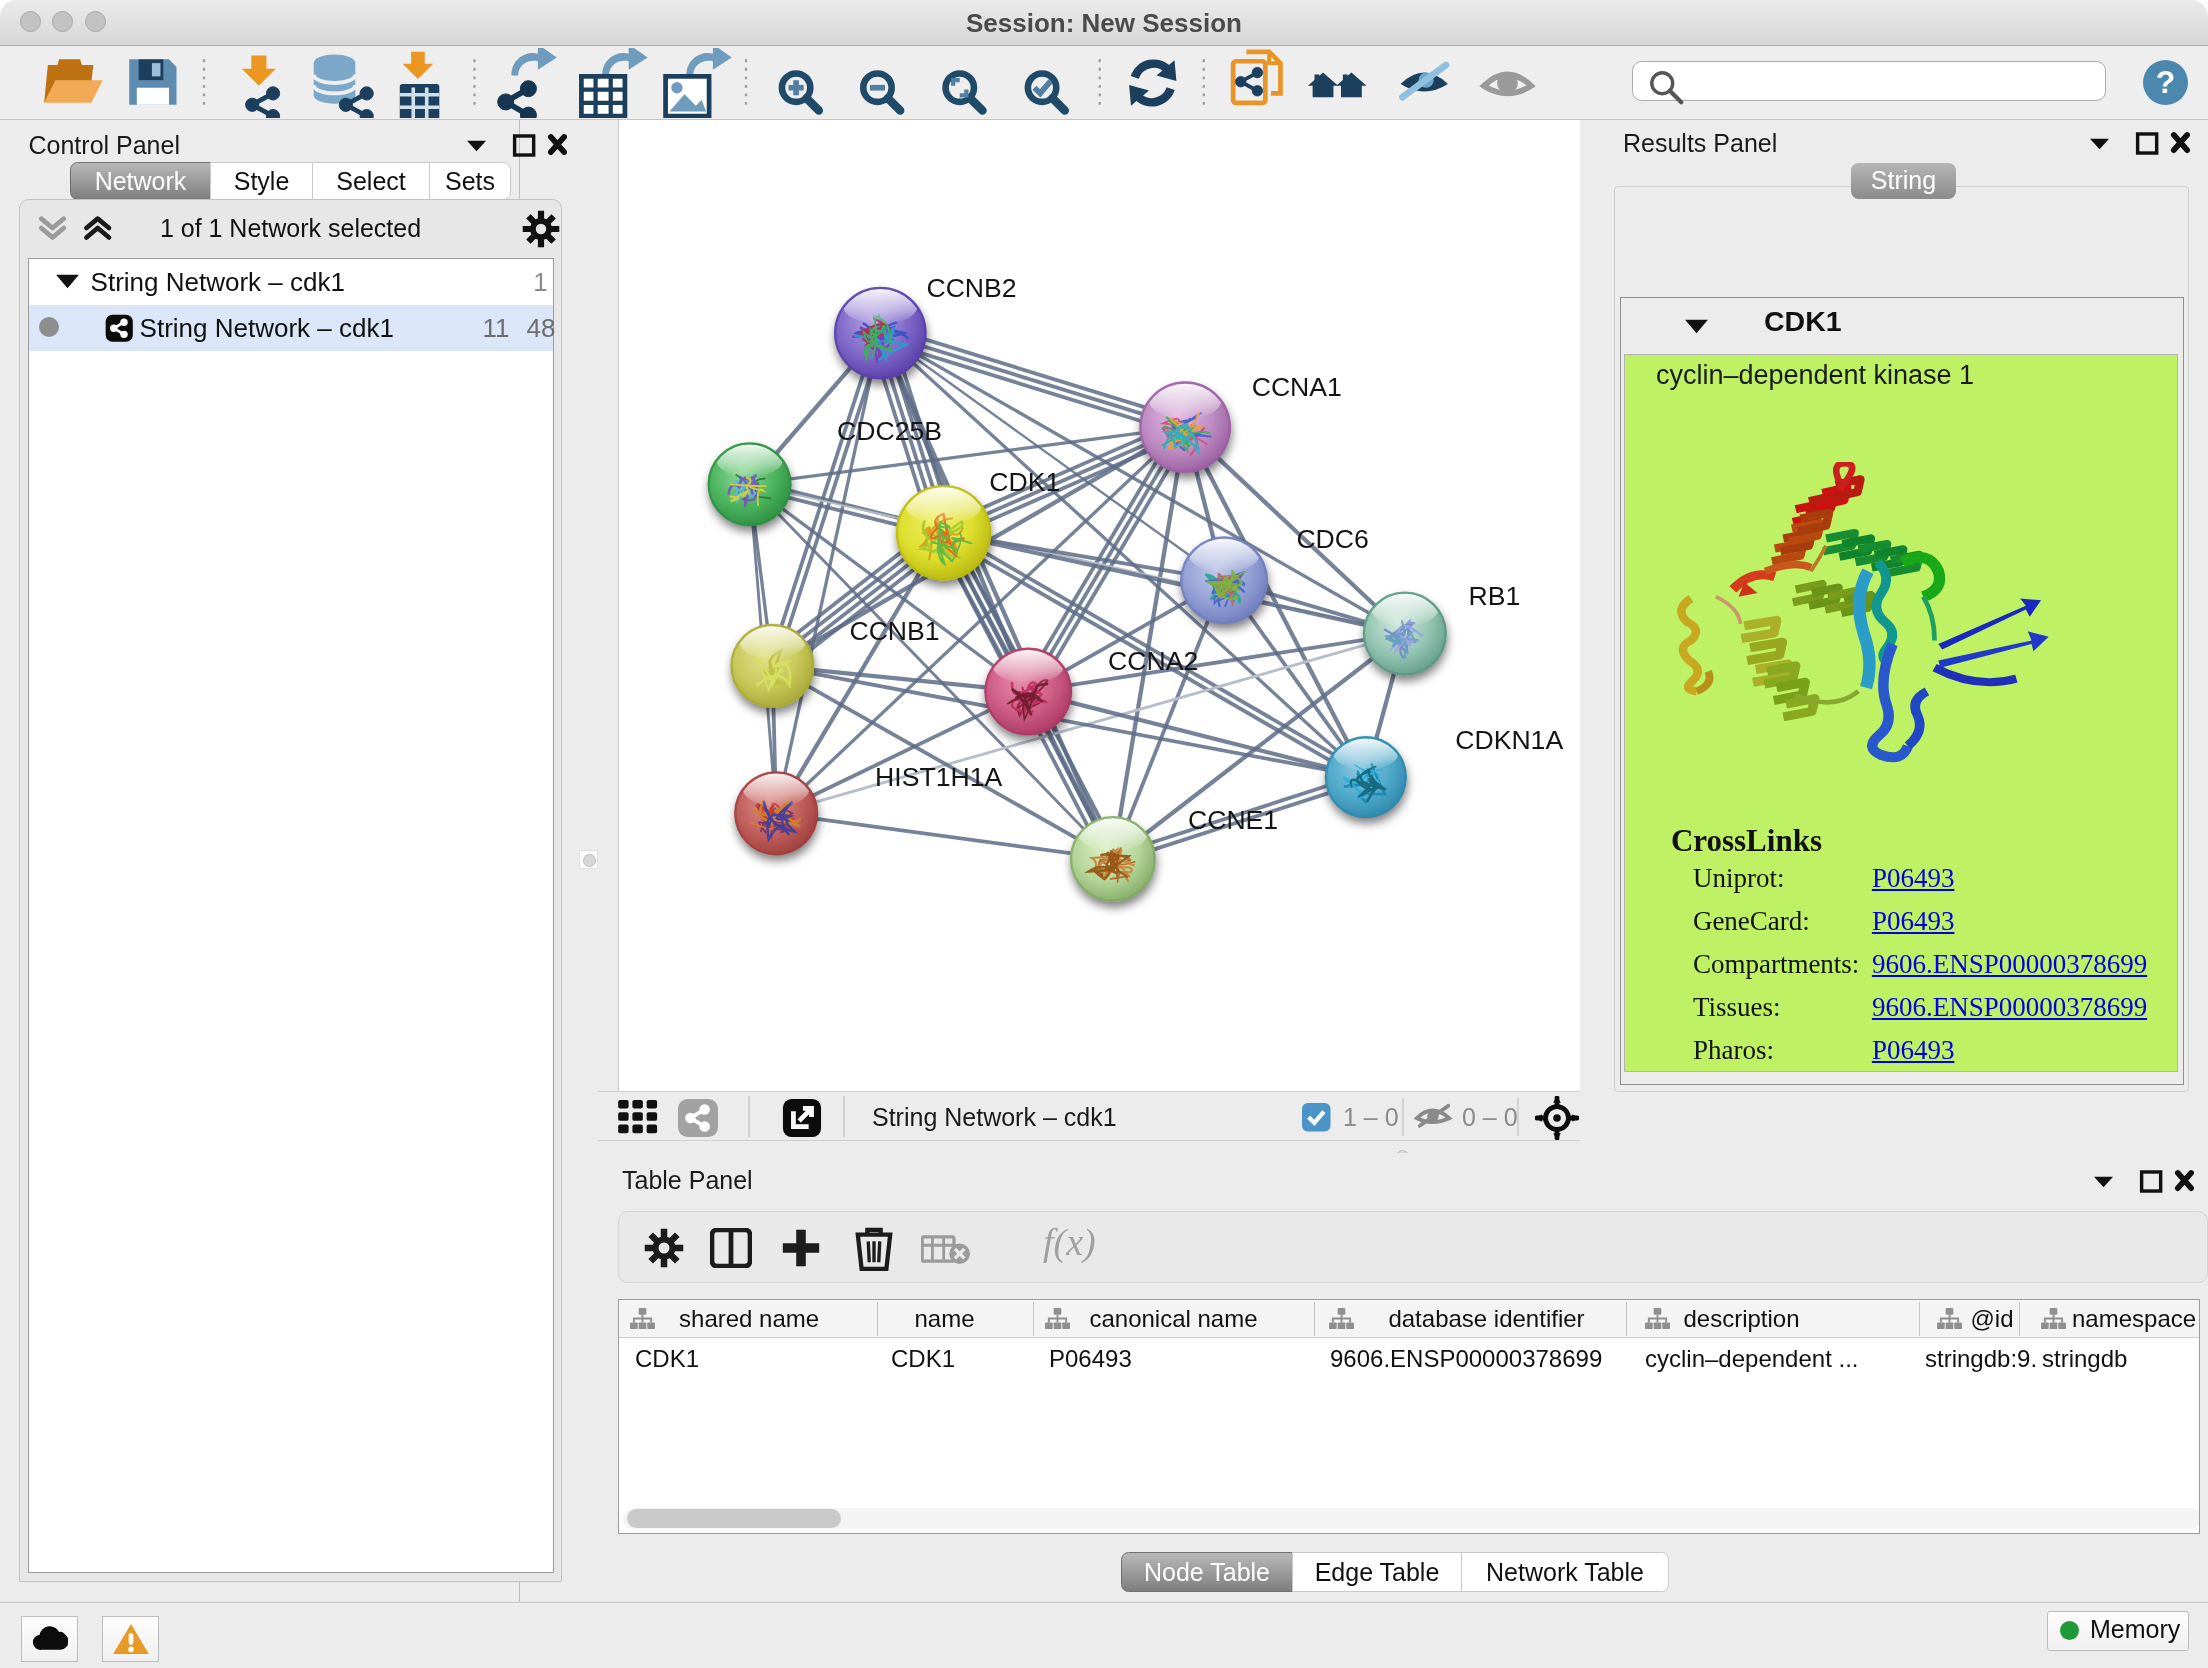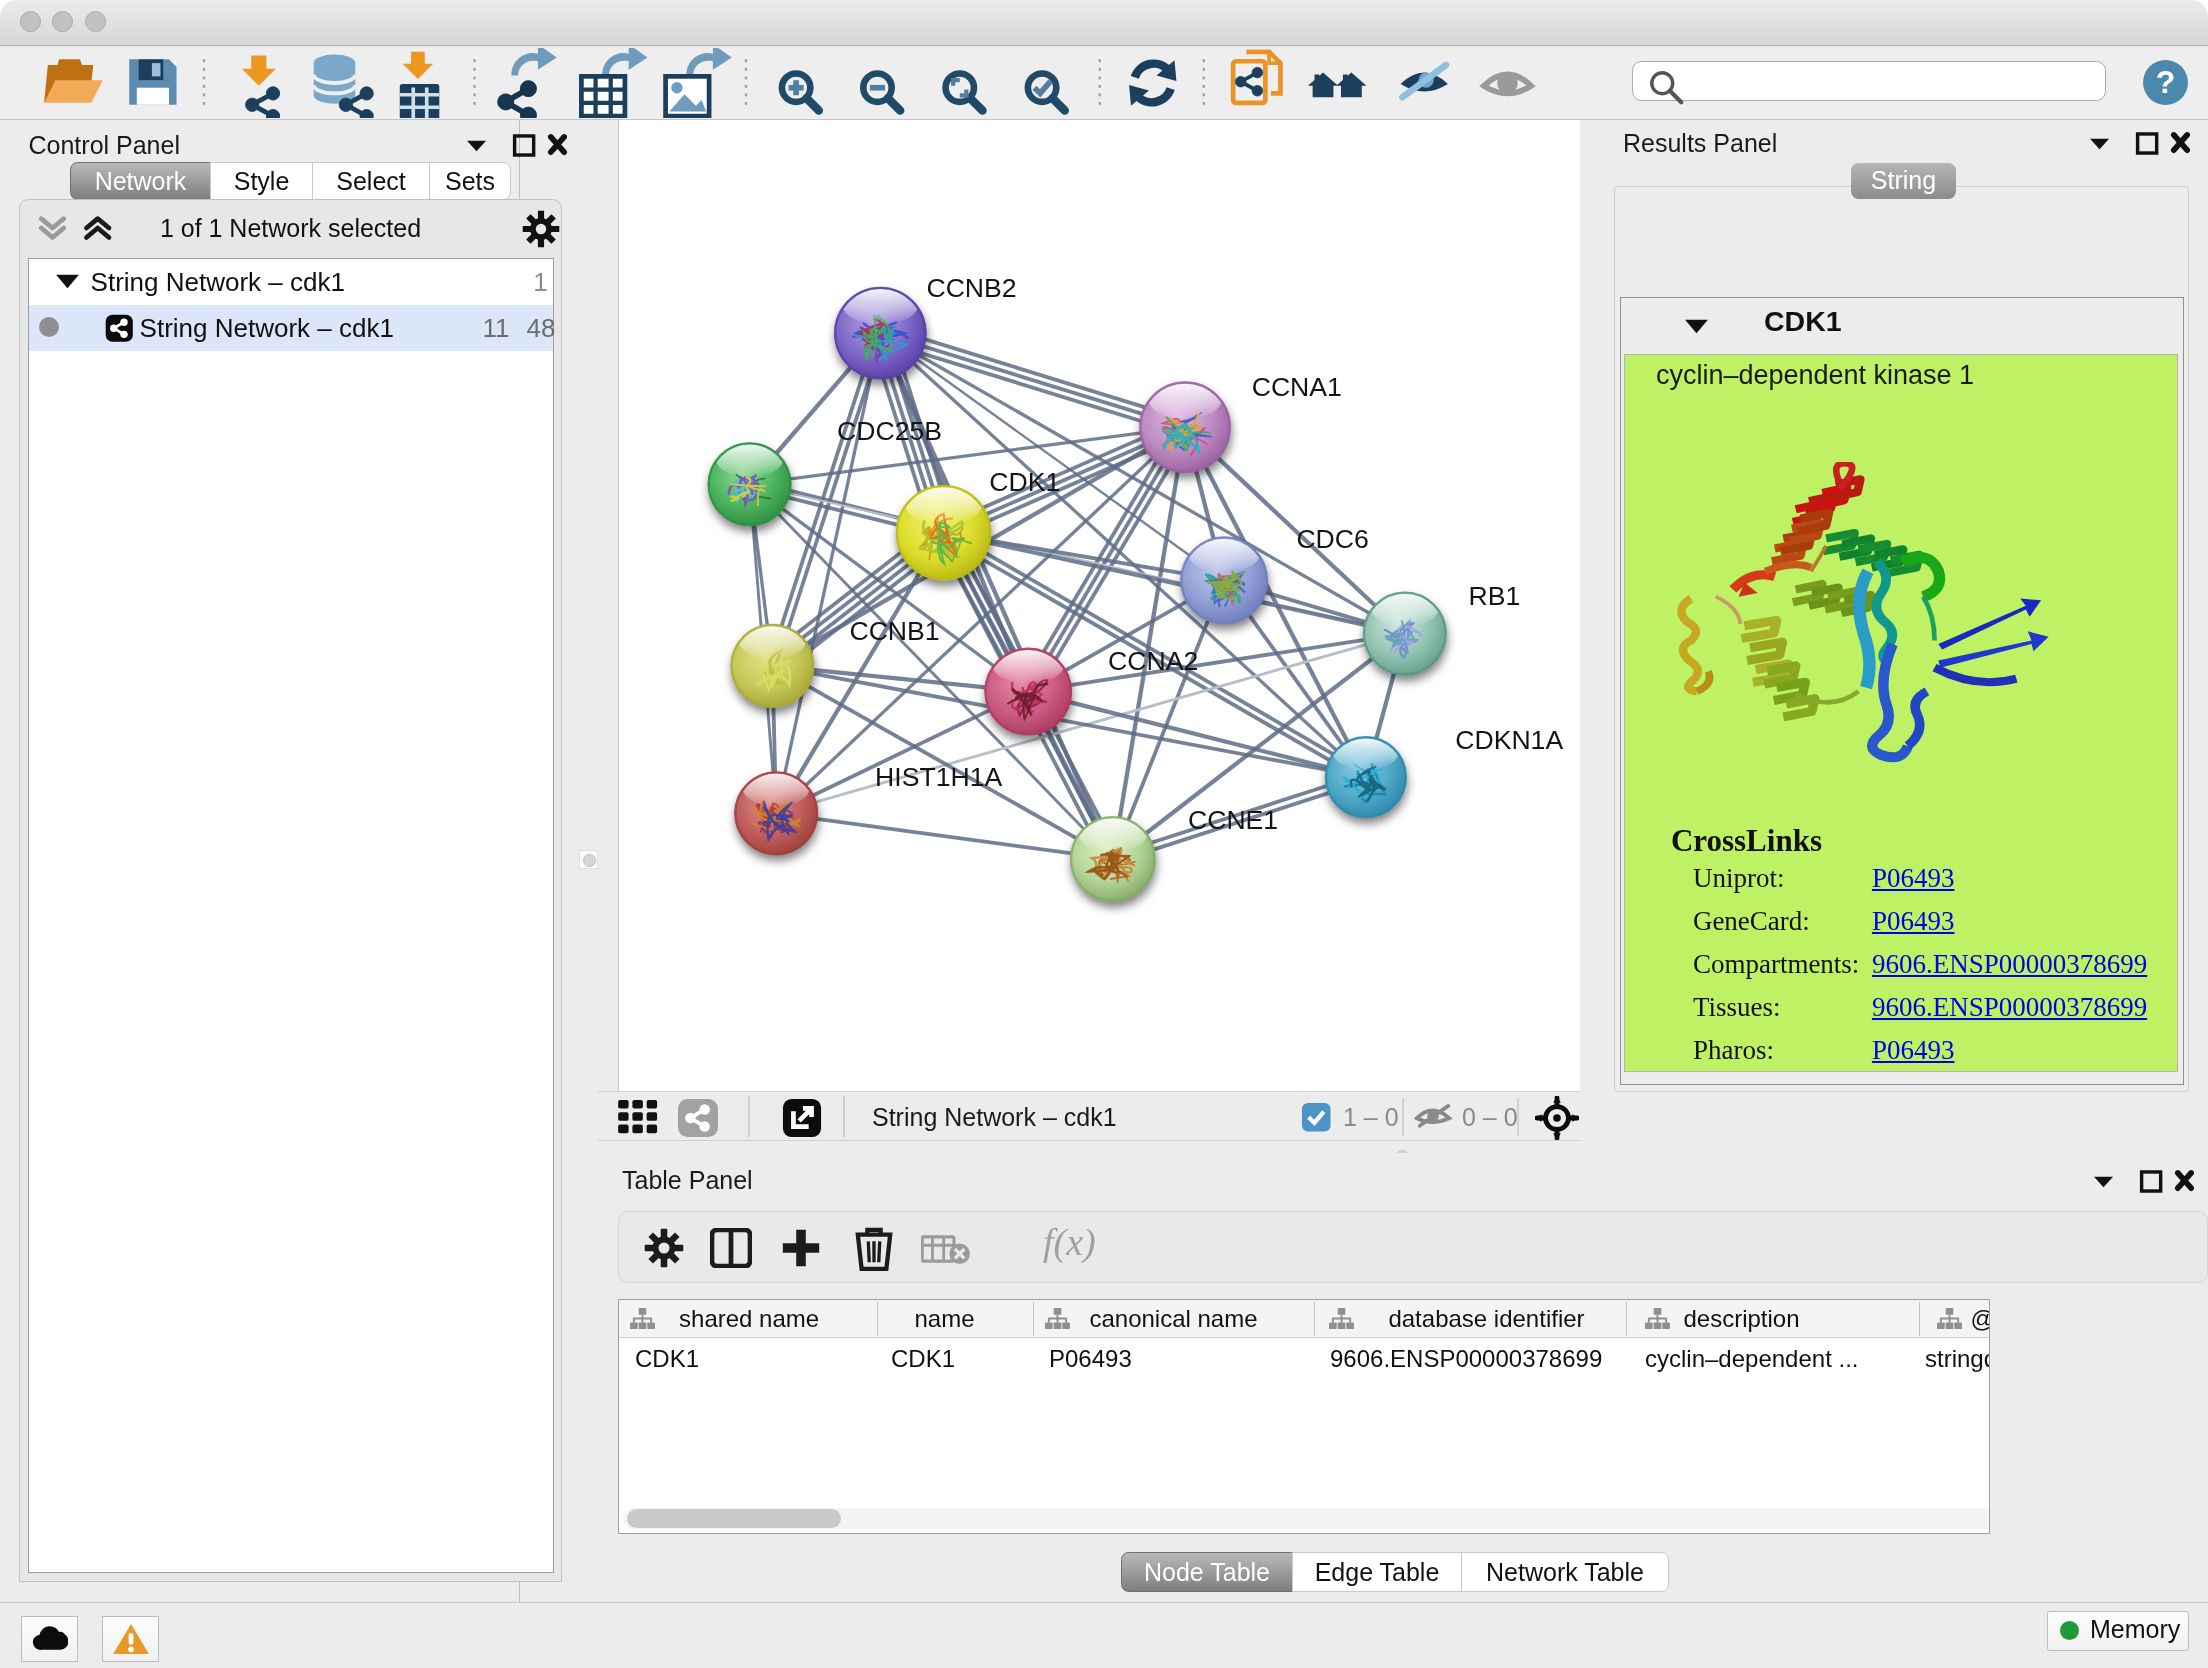--- a/index.html
+++ b/index.html
@@ -48,36 +48,37 @@
   border:1px solid #c2c2c2; border-radius:9.5px 9.5px 0 0; }
 #cp-list { position:absolute; left:7.6px; top:58px; width:526px; height:1315px; background:#fff; border:1.9px solid #9c9c9c; }
 
 
 .rbtn { position:absolute; height:38px; background:#fff; border:1px solid #c9c9c9; border-radius:7.6px;
   font-size:25px; text-align:center; line-height:36px; color:#111; box-shadow:0 1px 1px rgba(0,0,0,0.12); }
 
 
 #tp-toolbar { position:absolute; left:20px; top:58px; width:1590px; height:72px; background:#e9e9e9;
   border:1px solid #d4d4d4; border-radius:9.5px; }
-#tp-table { position:absolute; left:20px; top:146px; width:1372px; height:235px; background:#fff; border:1.9px solid #9c9c9c; overflow:hidden; }
+#tp-table { position:absolute; left:20px; top:146px; width:1582px; height:235px; background:#fff; border:1.9px solid #9c9c9c; overflow:hidden; }
 #tp-header { position:absolute; left:0; top:0; width:100%; height:38px; background:#f4f4f4; border-bottom:1.9px solid #d0d0d0; }
 .th { position:absolute; top:0; height:38px; font-size:24px; color:#111; text-align:center; line-height:38px;}
 .td { position:absolute; top:40px; height:40px; font-size:24px; color:#111; line-height:38px; }
 .coldiv { position:absolute; top:1.9px; width:1px; height:34px; background:#c4c4c4; }
 
 .btmbtn { position:absolute; top:13.3px; height:46px; background:linear-gradient(#fdfdfd,#f0f0f0); border:1.9px solid #bdbdbd; }
 </style>
 </head>
 <body>
 <div id="winbg" style="position:absolute;left:0;top:0;width:2208px;height:1668px;background:#ececec;border-radius:17px 17px 0 0;"></div>
 
 <div id="titlebar">
   <div class="tl" style="left:20px;"></div>
   <div class="tl" style="left:52px;"></div>
   <div class="tl" style="left:85px;"></div>
+  <div class="title">Session: New Session</div>
 </div>
 
 <div id="toolbar">
   <svg id="tbicons" style="position:absolute;left:0;top:0;width:1579px;height:70px;" viewBox="0 0 1660 74">
     <defs>
       <g id="sharedots">
         <circle cx="22" cy="0" r="7"></circle>
           <circle cx="0" cy="12" r="7"></circle>
           <circle cx="22" cy="24" r="7"></circle>
         <path d="M22 0 L0 12 L22 24" stroke-width="5" fill="none" stroke="inherit"></path>

